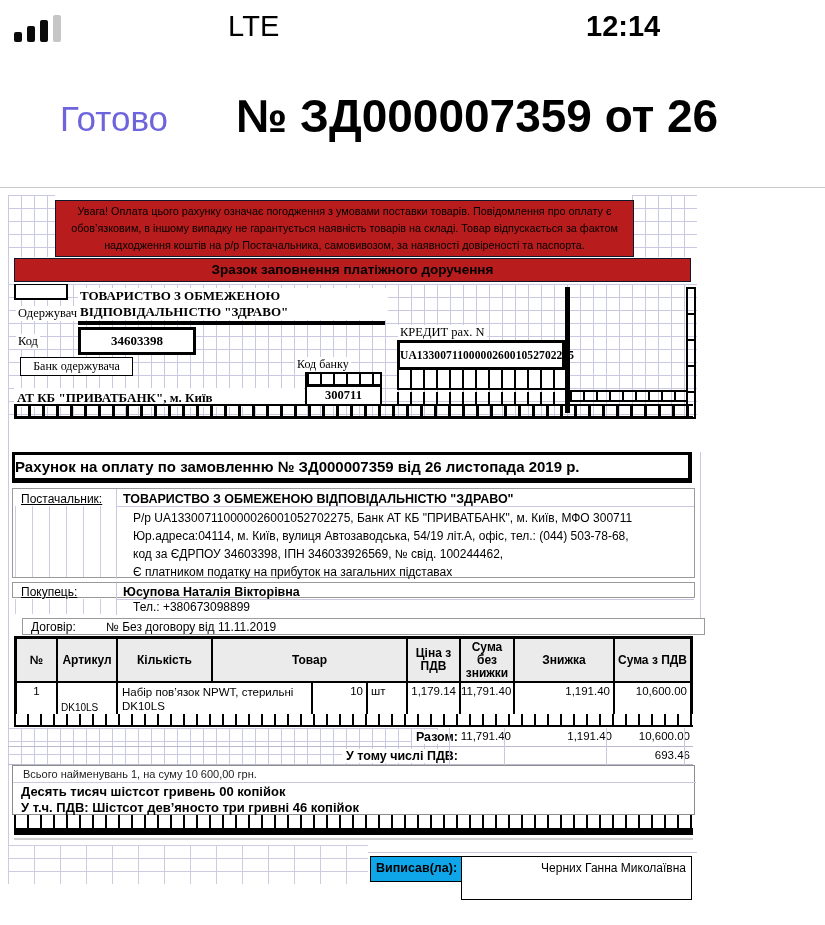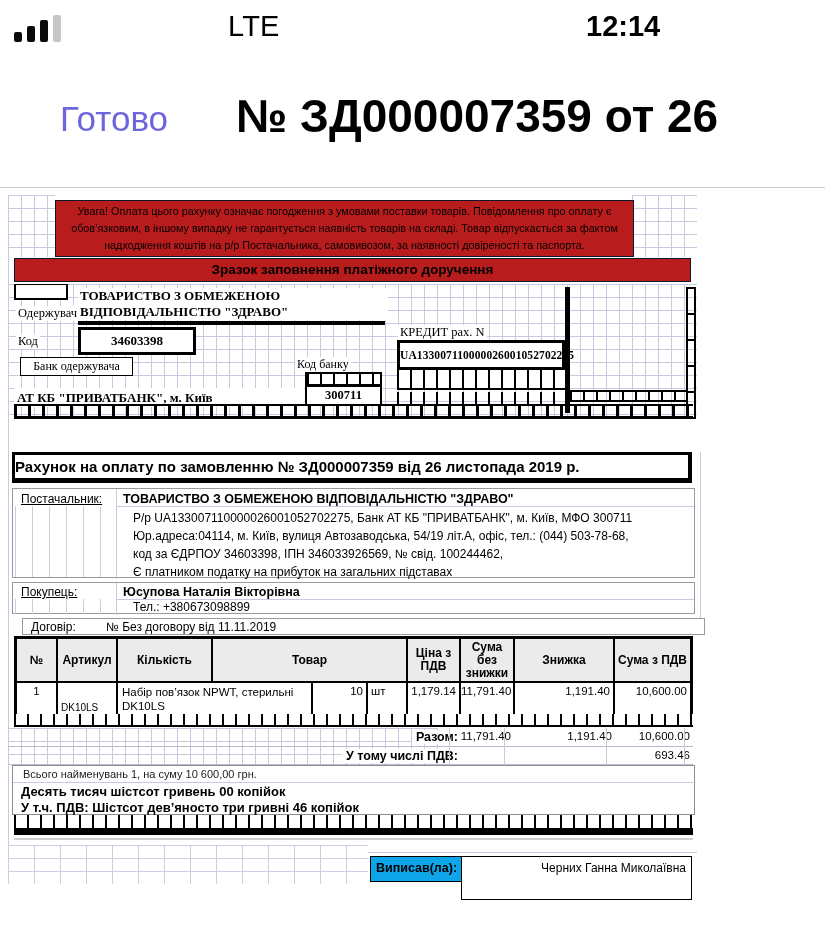--- a/index.html
+++ b/index.html
@@ -112,21 +112,21 @@
     <div class="abs ul" style="left:8px;top:3px;font-size:12px;">Постачальник:</div>
     <div class="abs b" style="left:110px;top:3px;font-size:12.5px;">ТОВАРИСТВО З ОБМЕЖЕНОЮ ВІДПОВІДАЛЬНІСТЮ "ЗДРАВО"</div>
     <div class="abs" style="left:120px;top:20px;font-size:12px;line-height:18px;">
       <div>Р/р UA133007110000026001052702275, Банк АТ КБ "ПРИВАТБАНК", м. Київ, МФО 300711</div>
       <div>Юр.адреса:04114, м. Київ, вулиця Автозаводська, 54/19 літ.А, офіс, тел.: (044) 503-78-68,</div>
       <div>код за ЄДРПОУ 34603398, ІПН 346033926569, № свід.  100244462,</div>
       <div>Є платником податку на прибуток на загальних підставах</div>
     </div>
   </div>
 
-  <div class="abs thin" style="left:12px;top:582px;width:683px;height:32px;">
+  <div class="abs thin" style="left:12px;top:582px;width:683px;height:16px;">
     <div class="abs grid17v" style="left:2px;top:16px;width:101px;height:15px;"></div>
     <div class="abs vline" style="left:103px;top:0;height:32px;"></div>
     <div class="abs hline" style="left:103px;top:16px;width:578px;"></div>
     <div class="abs ul" style="left:8px;top:2px;font-size:12px;">Покупець:</div>
     <div class="abs b" style="left:110px;top:2px;font-size:12.5px;">Юсупова Наталія Вікторівна</div>
     <div class="abs" style="left:120px;top:17px;font-size:12px;">Тел.: +380673098899</div>
   </div>
 
   <div class="abs thin" style="left:22px;top:618px;width:683px;height:17px;">
     <div class="abs" style="left:8px;top:1px;font-size:12px;">Договір:</div>

